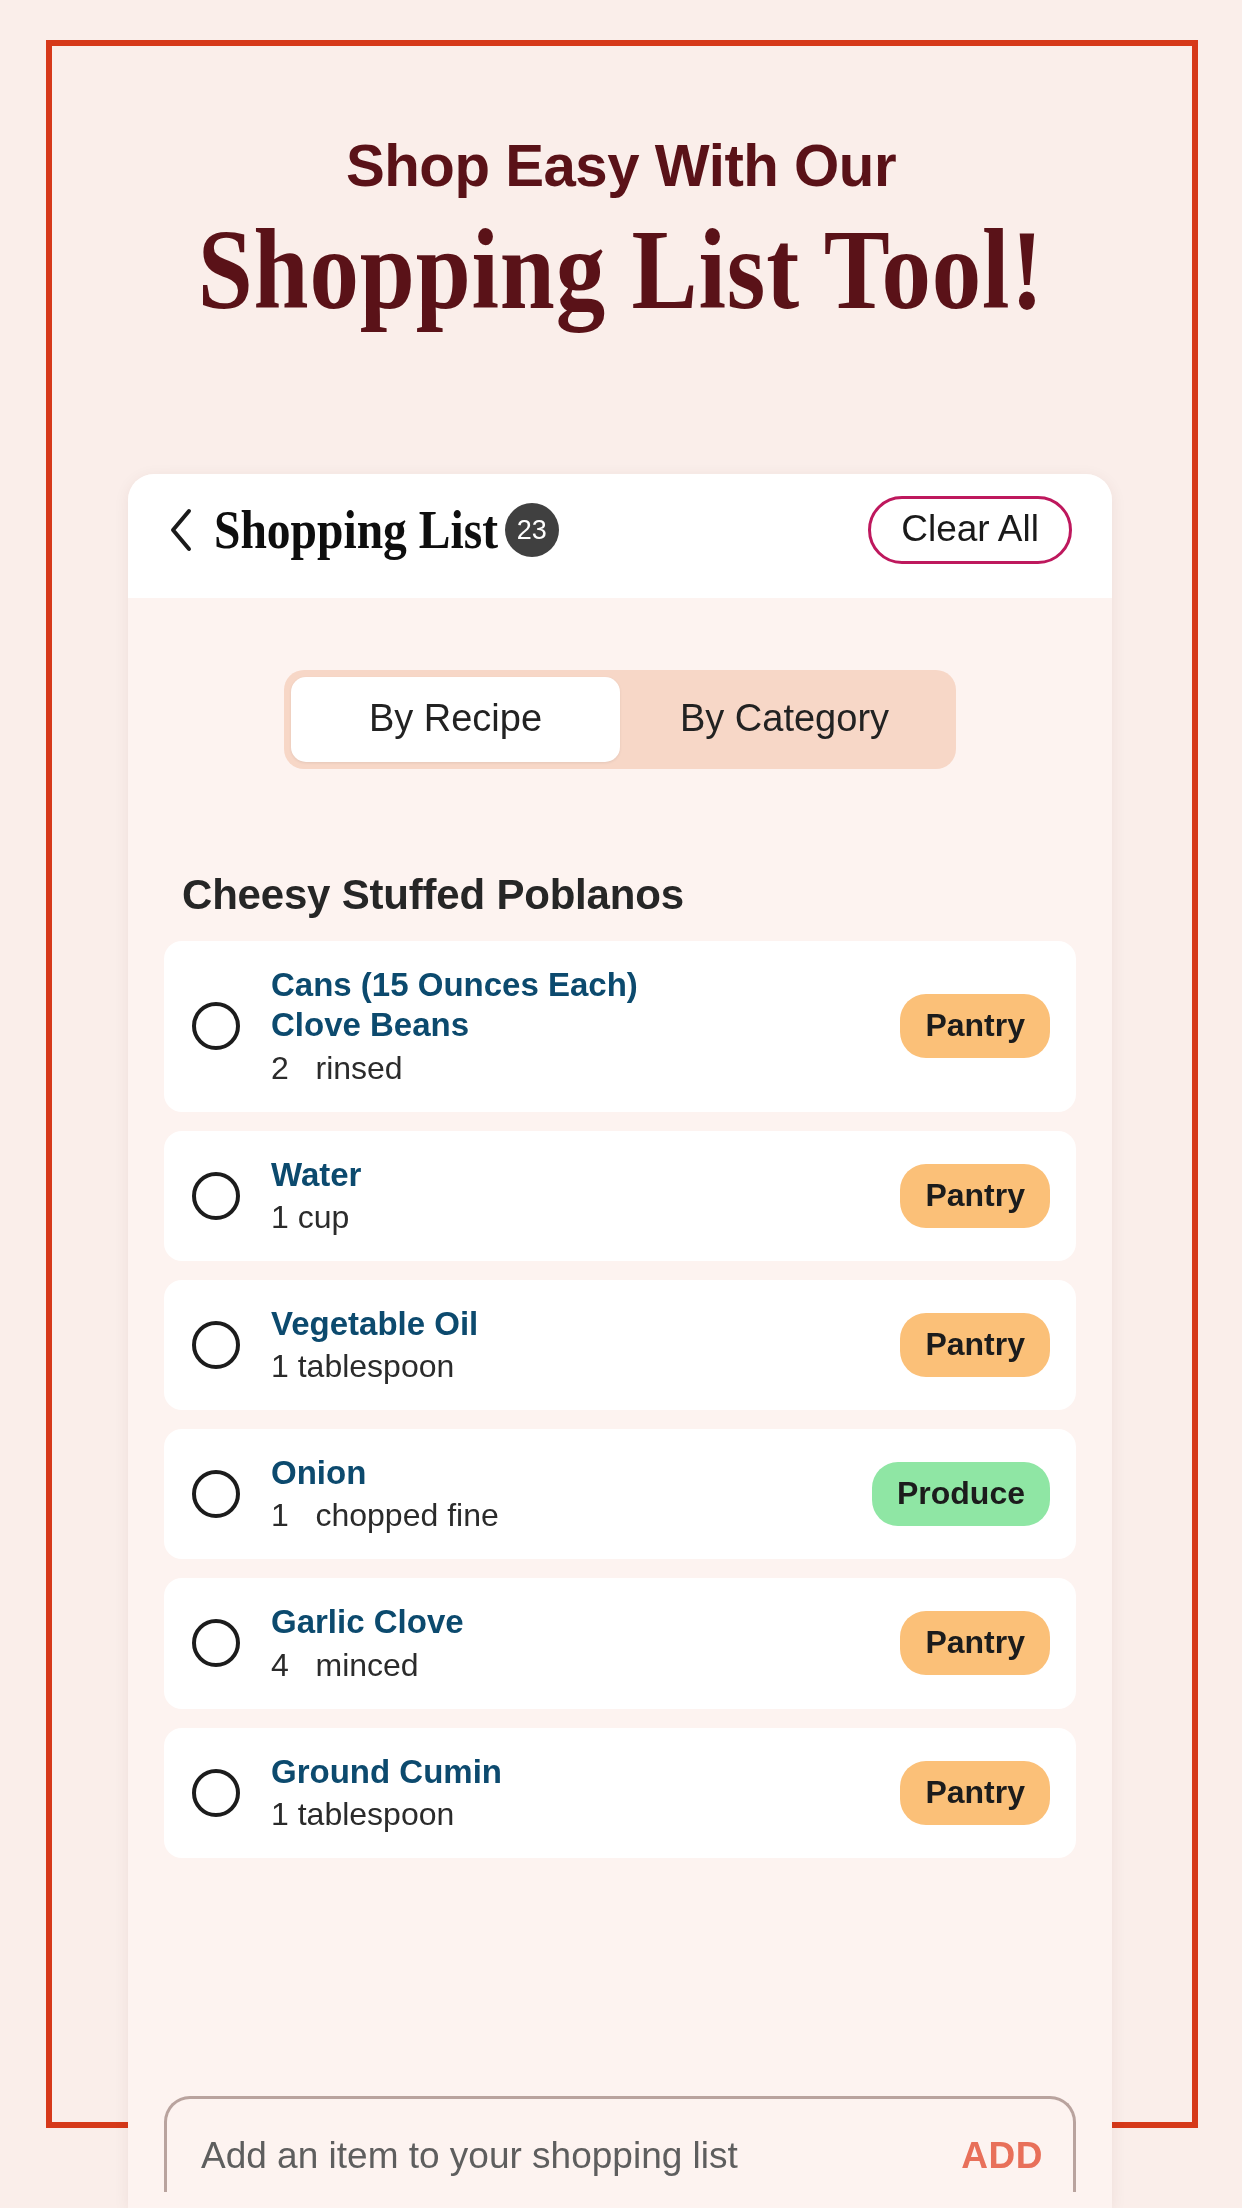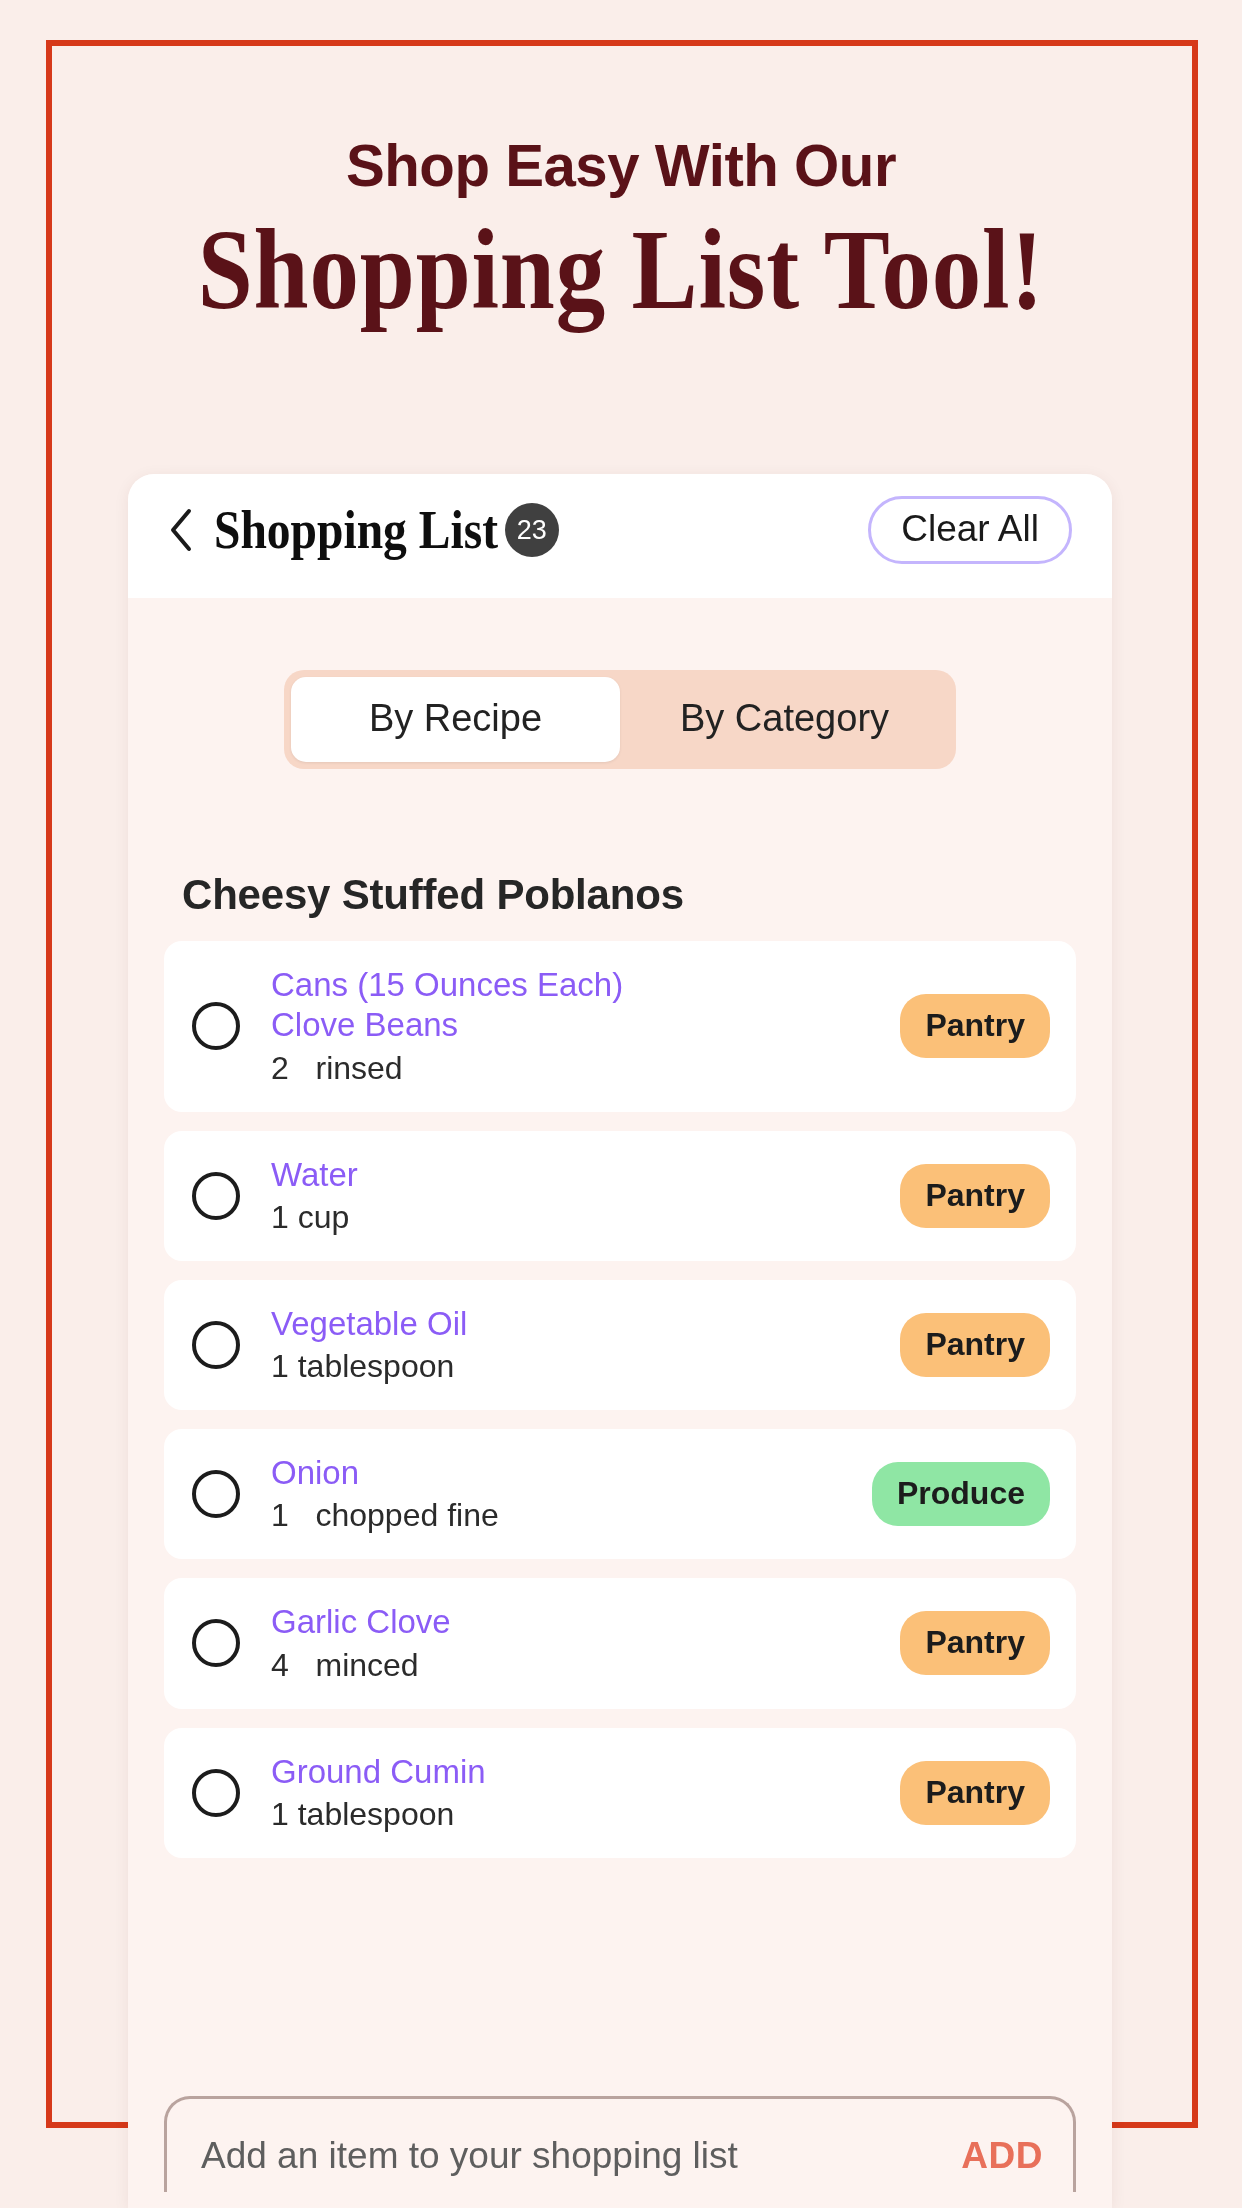--- a/index.html
+++ b/index.html
@@ -105,21 +105,21 @@
     font-size: 27px;
     font-weight: normal;
     display: flex;
     align-items: center;
     justify-content: center;
     margin-left: -32px;
     flex: 0 0 auto;
   }
   #clear-all-button {
     margin-left: auto;
-    border: 3px solid #c4b5fd;
+    border: 3px solid #be185d;
     border-radius: 40px;
     background: #FFFFFF;
     color: #1A1A1A;
     font-size: 37px;
     padding: 11px 30px 14px 30px;
     line-height: 1;
     cursor: pointer;
     font-family: "Liberation Sans", sans-serif;
   }
 
@@ -183,22 +183,22 @@
     flex: 0 0 auto;
     cursor: pointer;
   }
   .item-text {
     margin-left: 31px;
     flex: 1 1 auto;
     min-width: 0;
   }
   .item-name {
     font-size: 33px;
-    font-weight: normal;
-    color: #8b5cf6;
+    font-weight: bold;
+    color: #0c4a6e;
     line-height: 1.22;
   }
   .item-qty {
     font-size: 32px;
     color: #2B2B2B;
     line-height: 1.25;
     margin-top: 2px;
     white-space: pre;
   }
   .item-badge {

